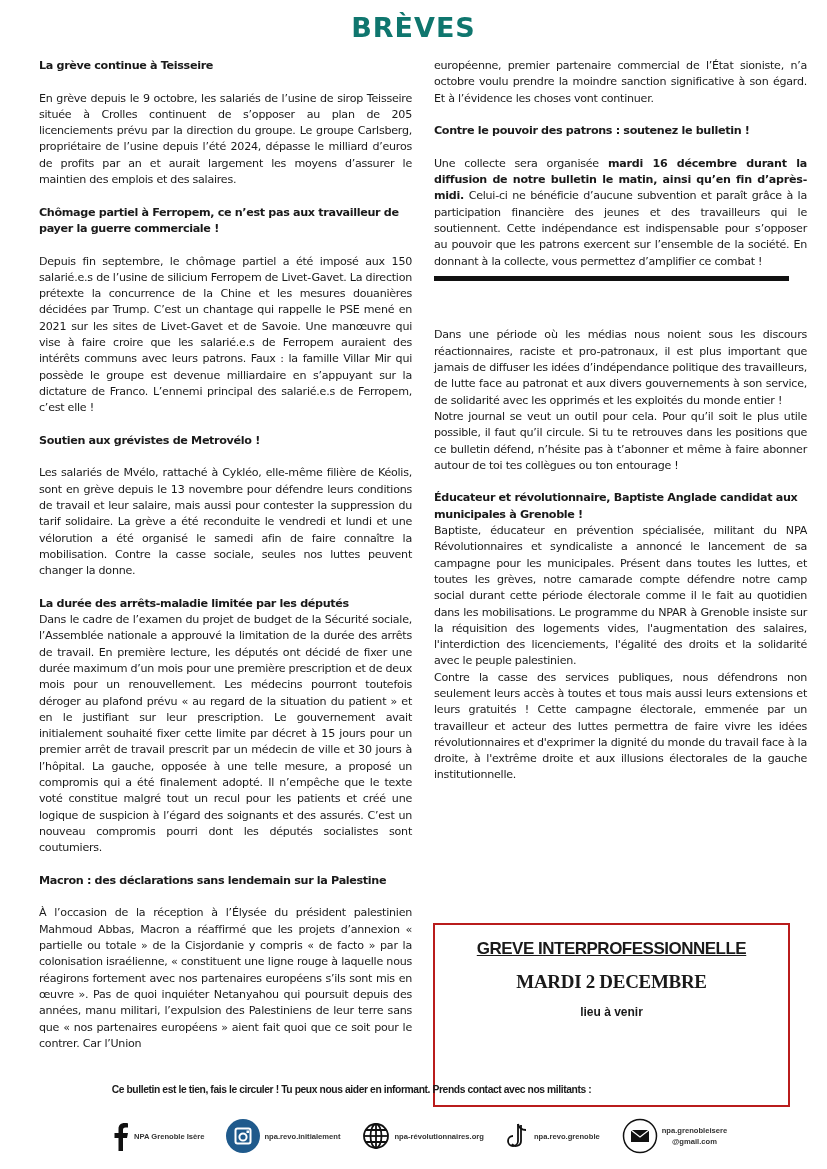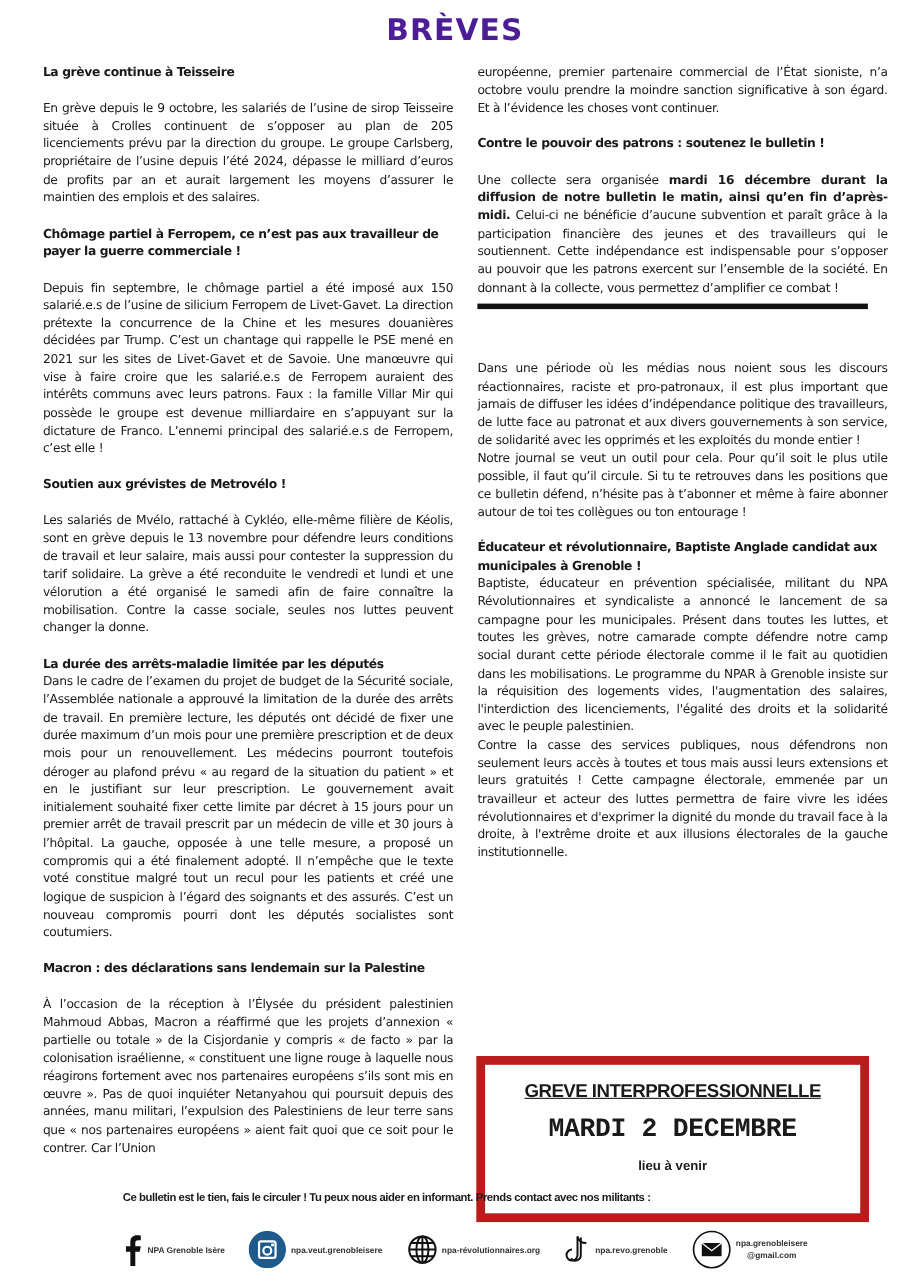--- a/index.html
+++ b/index.html
@@ -3,50 +3,50 @@
 <meta charset="utf-8">
 <style>
   html, body { margin: 0; padding: 0; background: #ffffff; }
   body {
     width: 827px; height: 1169px; position: relative; overflow: hidden;
     font-family: "DejaVu Sans", sans-serif; color: #1a1a1a;
   }
   .title {
     position: absolute; left: 0; top: 12px; width: 827px; text-align: center;
     font-family: "DejaVu Sans", sans-serif; font-weight: bold; font-size: 27px;
-    letter-spacing: 1px; color: #4c1d95;
+    letter-spacing: 1px; color: #0f766e;
   }
   .col {
     position: absolute; top: 58px; width: 373px;
     font-size: 11.1px; line-height: 16.3px; text-align: justify;
     font-family: "DejaVu Sans", sans-serif; letter-spacing: -0.25px;
   }
   .col.left { left: 39px; }
   .col.right { left: 434px; top: 58px; }
   .col p { margin: 0; }
   .col h3 {
     margin: 0; font-size: 11.2px; line-height: 16.3px; font-weight: bold; text-align: left;
     letter-spacing: -0.35px;
   }
   .gap { height: 16.3px; }
   .sep {
     height: 5px; background: #111; margin: 6px 0 14px 0; width: 355px;
   }
   .b { font-weight: bold; }
   .strike-box {
-    position: absolute; left: 433px; top: 923px; width: 357px; height: 151px;
-    border: 8px solid #b91c1c; box-sizing: border-box; text-align: center; margin-top: 37px;
+    position: absolute; left: 433px; top: 923px; width: 357px; height: 184px;
+    border: 2px solid #b91c1c; box-sizing: border-box; text-align: center;
   }
   .strike-box .l1 {
     margin-top: 14px; font-weight: bold; font-size: 17px; text-decoration: underline;
     letter-spacing: -0.5px; font-family: "Liberation Sans", sans-serif;
   }
   .strike-box .l2 {
-    margin-top: 12px; font-weight: bold; font-size: 24px; letter-spacing: -0.3px;
-    font-family: Liberation Mono, monospace;
+    margin-top: 12px; font-weight: bold; font-size: 19px; letter-spacing: -0.3px;
+    font-family: Liberation Serif, serif;
   }
   .strike-box .l3 {
     margin-top: 12px; font-weight: bold; font-size: 12px;
     font-family: "Liberation Sans", sans-serif;
   }
   .footer-line {
     position: absolute; left: 0; top: 1084px; width: 703px; text-align: center;
     font-size: 10.3px; font-weight: bold; letter-spacing: -0.4px;
     font-family: "Liberation Sans", sans-serif;
   }
@@ -137,21 +137,21 @@
   </div>
   <div class="contact">
     <span class="icon">
       <svg width="34" height="34" viewBox="0 0 34 34">
           <circle cx="17" cy="17" r="17" fill="#1f5a8c"></circle>
           <rect x="9.5" y="9.5" width="15" height="15" rx="2" fill="none" stroke="#fff" stroke-width="2"></rect>
           <circle cx="17" cy="18" r="3.6" fill="none" stroke="#fff" stroke-width="2"></circle>
           <rect x="20.5" y="11.5" width="2.5" height="2.5" fill="#fff"></rect>
         </svg>
     </span>
-    <span>npa.veut.grenobleisere</span>
+    <span>npa.revo.initialement</span>
   </div>
   <div class="contact">
     <span class="icon">
       <svg width="28" height="28" viewBox="0 0 28 28" fill="none" stroke="#111" stroke-width="1.8">
           <circle cx="14" cy="14" r="12"></circle>
           <ellipse cx="14" cy="14" rx="5.5" ry="12"></ellipse>
           <line x1="14" y1="2" x2="14" y2="26"></line>
           <line x1="2" y1="14" x2="26" y2="14"></line>
           <path d="M4 8h20M4 20h20"></path>
         </svg>

